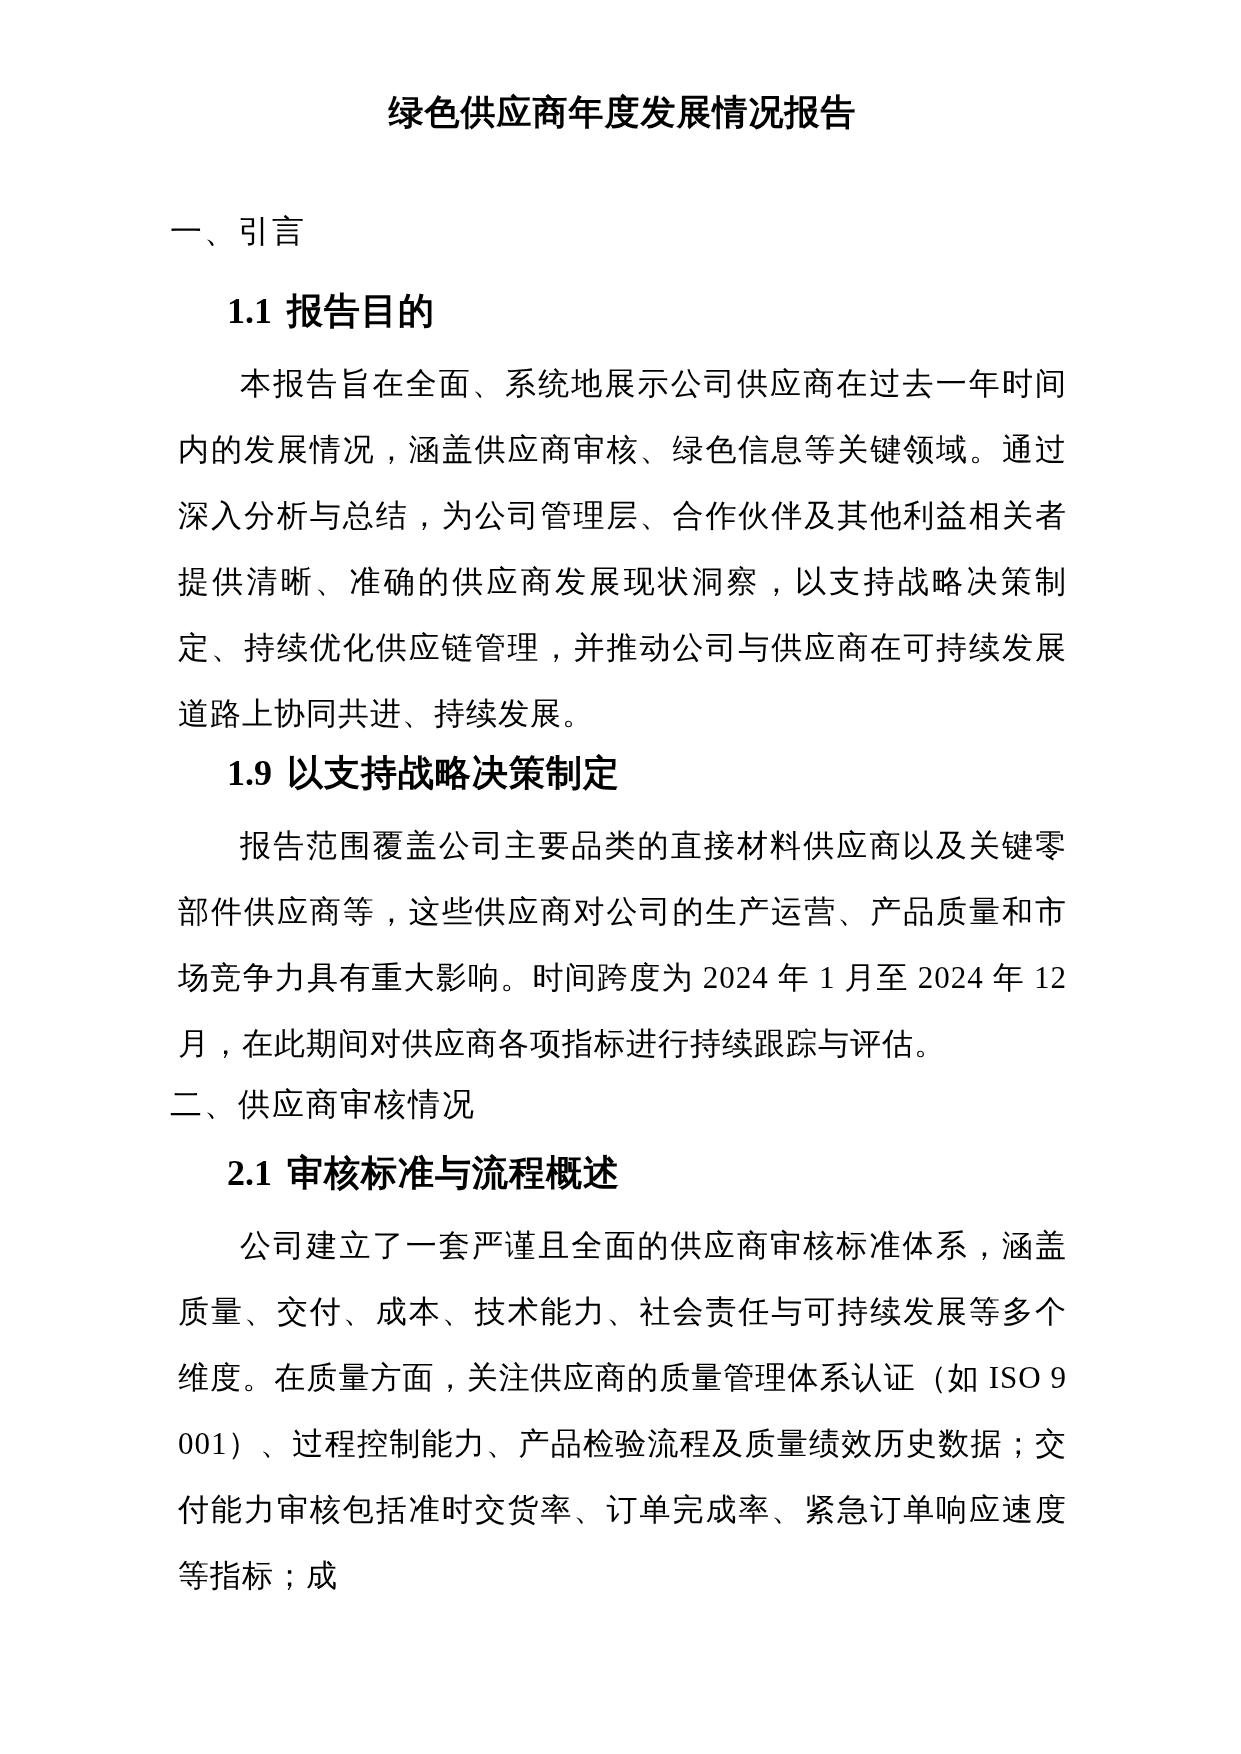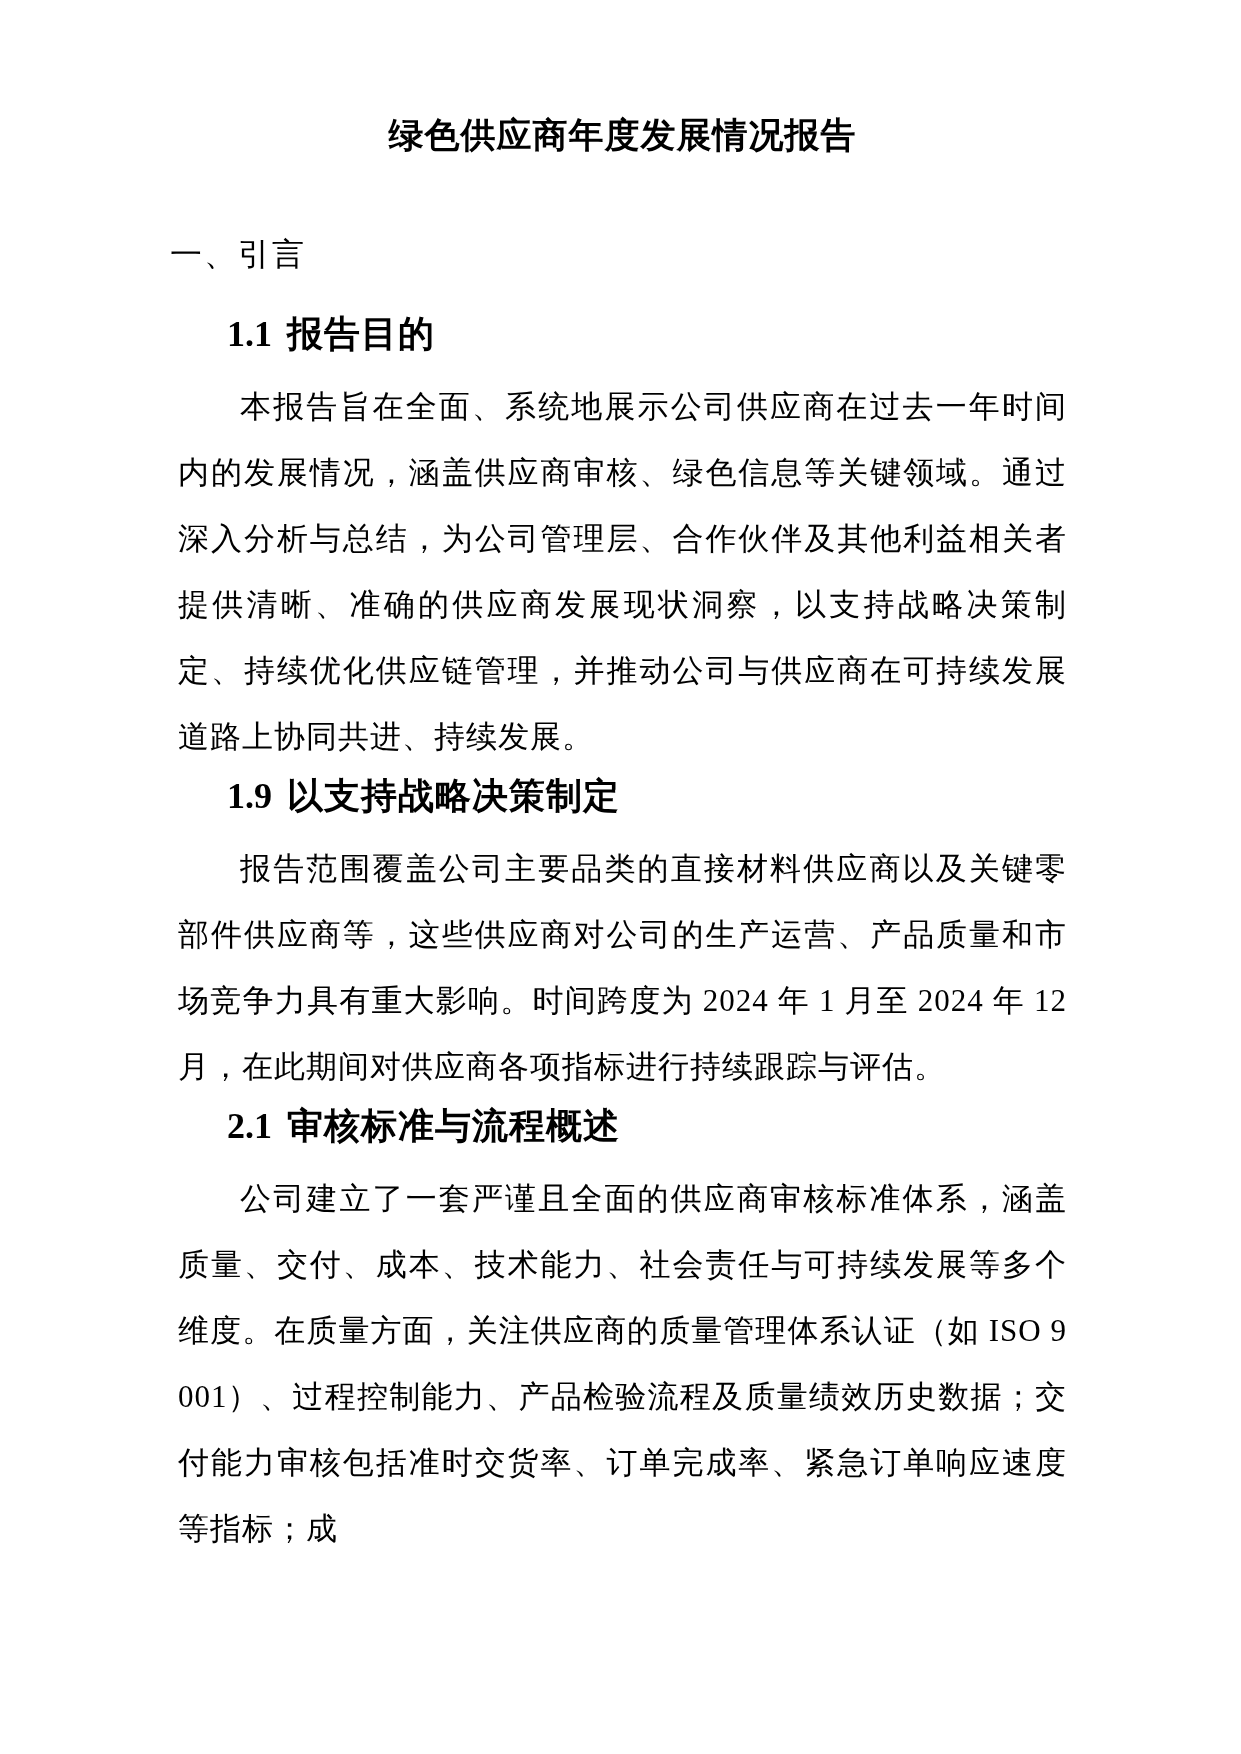--- a/index.html
+++ b/index.html
@@ -10,21 +10,21 @@
   body {
     width: 1241px;
     height: 1754px;
     overflow: hidden;
     color: #000000;
   }
   .page {
     box-sizing: border-box;
     width: 1241px;
     height: 1754px;
-    padding: 115px 166px 0 170px;
+    padding: 92px 166px 0 170px;
     background: #ffffff;
   }
   .doc-title {
     font-family: "Liberation Sans", "DejaVu Sans", sans-serif;
     font-weight: 700;
     font-size: 35px;
     line-height: 40px;
     text-align: center;
     letter-spacing: 1px;
     white-space: nowrap;
@@ -65,39 +65,39 @@
     text-align: justify;
     text-justify: inter-character;
     text-indent: 62px;
     letter-spacing: 1px;
     word-break: break-all;
   }
   .h1.section-2 {
     margin-top: 8px;
   }
   .h1.section-2 + .h2 {
-    margin-top: 13px;
-    font-style: italic;
+    margin-top: 32px;
   }
 </style>
 </head>
 <body>
 
 <div class="page">
 
   <div class="doc-title">绿色供应商年度发展情况报告</div>
 
   <h1 class="h1 section-1">一、引言</h1>
 
   <h2 class="h2"><span class="num">1.1</span><span>报告目的</span></h2>
 
   <p class="para">本报告旨在全面、系统地展示公司供应商在过去一年时间内的发展情况，涵盖供应商审核、绿色信息等关键领域。通过深入分析与总结，为公司管理层、合作伙伴及其他利益相关者提供清晰、准确的供应商发展现状洞察，以支持战略决策制定、持续优化供应链管理，并推动公司与供应商在可持续发展道路上协同共进、持续发展。</p>
 
   <h2 class="h2"><span class="num">1.9</span><span>以支持战略决策制定</span></h2>
 
   <p class="para">报告范围覆盖公司主要品类的直接材料供应商以及关键零部件供应商等，这些供应商对公司的生产运营、产品质量和市场竞争力具有重大影响。时间跨度为 2024 年 1 月至 2024 年 12 月，在此期间对供应商各项指标进行持续跟踪与评估。</p>
 
+  <h1 class="h1 section-2">二、供应商审核情况</h1>
 
   <h2 class="h2"><span class="num">2.1</span><span>审核标准与流程概述</span></h2>
 
   <p class="para">公司建立了一套严谨且全面的供应商审核标准体系，涵盖质量、交付、成本、技术能力、社会责任与可持续发展等多个维度。在质量方面，关注供应商的质量管理体系认证（如 ISO 9001）、过程控制能力、产品检验流程及质量绩效历史数据；交付能力审核包括准时交货率、订单完成率、紧急订单响应速度等指标；成</p>
 
 </div>
 
 </body></html>

